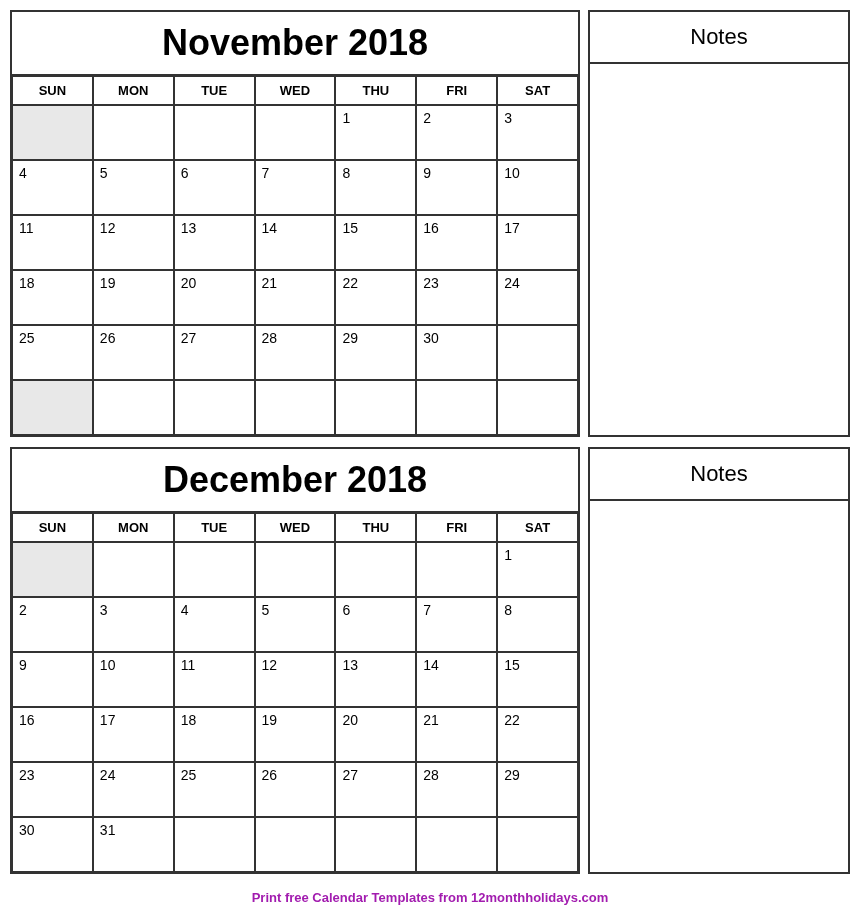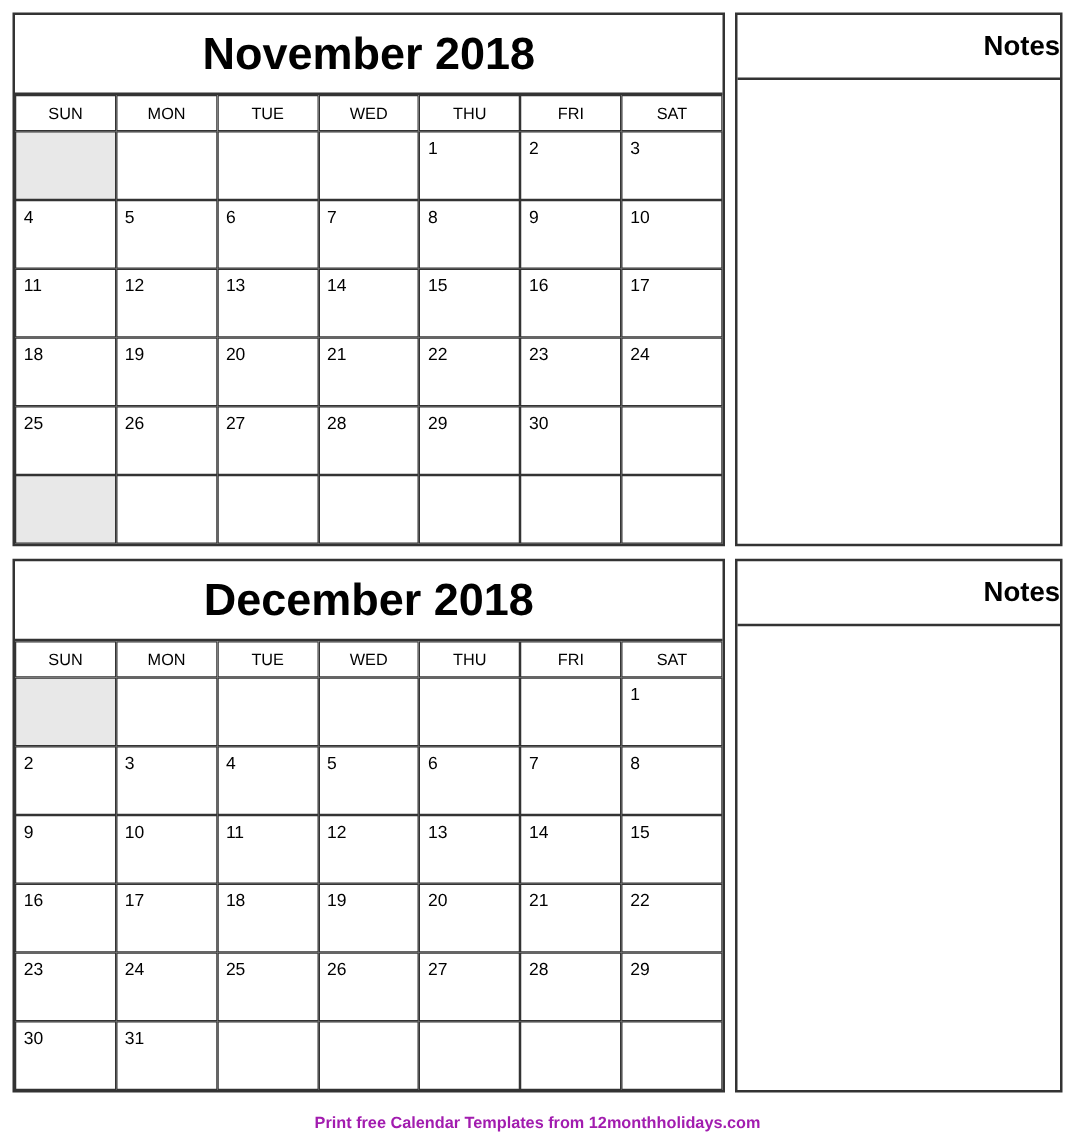--- a/index.html
+++ b/index.html
@@ -33,44 +33,44 @@
     }
     .calendar-grid {
       display: grid;
       grid-template-columns: repeat(7, 1fr);
       border-top: none;
     }
     .day-header {
       border: 1px solid #333;
       text-align: center;
       font-size: 13px;
-      font-weight: normal;
+      font-weight: bold;
       padding: 6px 4px;
       background: #fff;
     }
     .day-cell {
       border: 1px solid #333;
       min-height: 55px;
       padding: 4px 6px;
       font-size: 14px;
       vertical-align: top;
     }
     .day-cell.empty-sunday {
       background: #e8e8e8;
     }
     .notes-block {
       border: 2px solid #333;
       flex: 1;
       display: flex;
       flex-direction: column;
     }
     .notes-title {
-      text-align: right;
+      text-align: center;
       font-size: 22px;
-      font-weight: bold;
+      font-weight: normal;
       padding: 12px 0;
       border-bottom: 2px solid #333;
     }
     .notes-body {
       flex: 1;
     }
     .footer {
       text-align: center;
       font-size: 13px;
       color: #a21caf;

